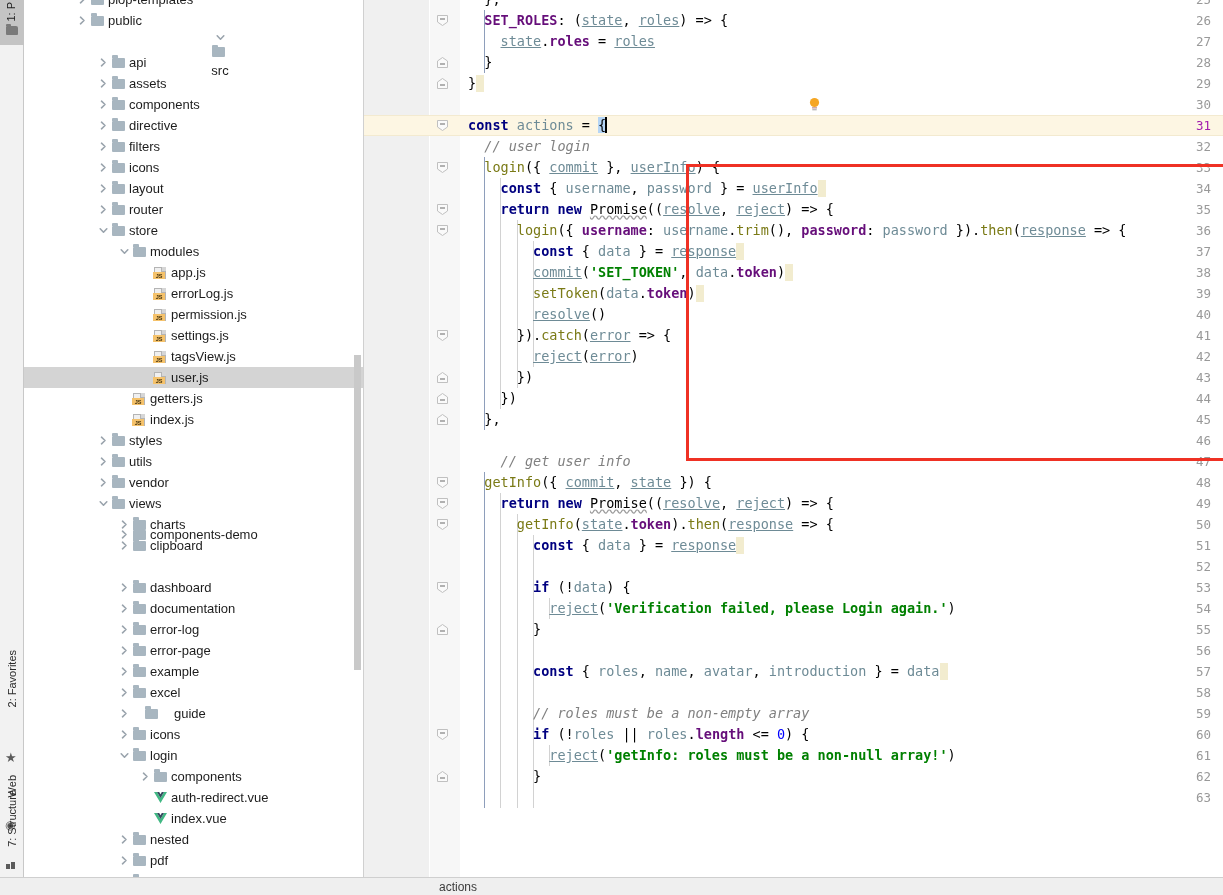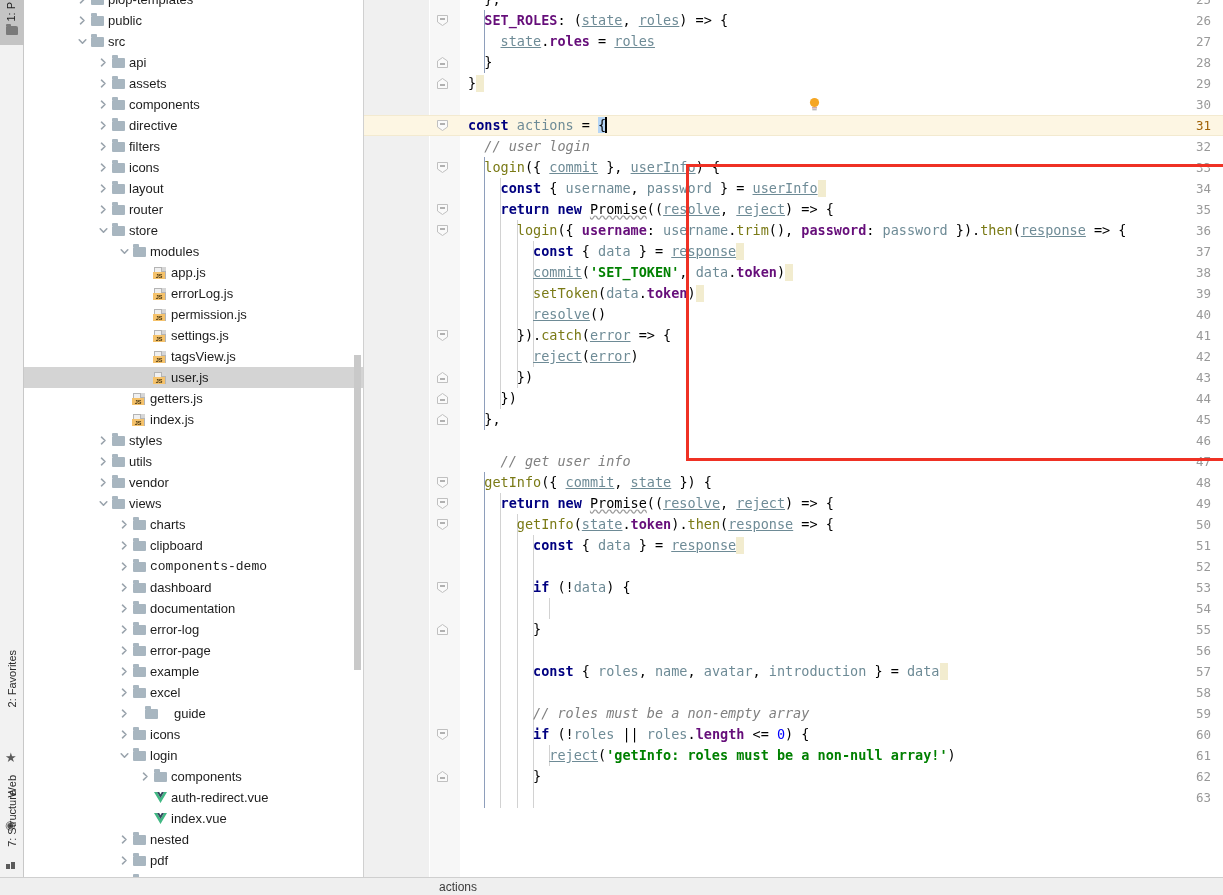--- a/index.html
+++ b/index.html
@@ -140,21 +140,21 @@
   }
   .codearea {
     position:absolute; left:96px; top:0; right:0; height:877px;
     background:#ffffff;
   }
   .lineno {
     position:absolute; right:12px; width:54px; text-align:right;
     font-family:"DejaVu Sans Mono", monospace; font-size:12.5px;
     color:#999999; height:21px; line-height:21px;
   }
-  .lineno.cur { color:#a16207; }
+  .lineno.cur { color:#a21caf; }
   .hl-line {
     position:absolute; left:0; width:1223px; height:21px;
     background:#fdf6e3; border-top:1px solid #f3ead0; border-bottom:1px solid #f3ead0;
   }
   .fold {
     position:absolute; left:8px; width:13px; height:13px;
   }
   .fold svg { display:block; }
   .bulb {
     position:absolute; width:13px; height:15px;
@@ -250,21 +250,21 @@
             <span class="twisty">
               <svg width="9" height="9" viewBox="0 0 9 9">
                 <path d="M2.5 1.2 L6 4.5 L2.5 7.8" fill="none" stroke="#9aa4ad" stroke-width="1.6" stroke-linecap="round" stroke-linejoin="round"></path>
               </svg>
             </span>
             <span class="folder-ico">
               <span class="f"></span>
             </span>
             <span class="tree-label">public</span>
           </div>
-          <div class="tree-row" style="position: absolute; top: 31px; left: 0px; width: 340px; padding-left: 52px;">
+          <div class="tree-row" style="position: absolute; top: 31px; left: 0px; width: 340px; padding-left: 52px; flex-direction: column;">
             <span class="twisty">
               <svg width="9" height="9" viewBox="0 0 9 9">
                 <path d="M1.2 2.8 L4.5 6.2 L7.8 2.8" fill="none" stroke="#9aa4ad" stroke-width="1.6" stroke-linecap="round" stroke-linejoin="round"></path>
               </svg>
             </span>
             <span class="folder-ico">
               <span class="f"></span>
             </span>
             <span class="tree-label">src</span>
           </div>
@@ -509,21 +509,21 @@
             <span class="twisty">
               <svg width="9" height="9" viewBox="0 0 9 9">
                 <path d="M2.5 1.2 L6 4.5 L2.5 7.8" fill="none" stroke="#9aa4ad" stroke-width="1.6" stroke-linecap="round" stroke-linejoin="round"></path>
               </svg>
             </span>
             <span class="folder-ico">
               <span class="f"></span>
             </span>
             <span class="tree-label">clipboard</span>
           </div>
-          <div class="tree-row" style="position: absolute; top: 556px; left: 0px; width: 340px; padding-left: 94px; font-family: Liberation Mono, monospace;">
+          <div class="tree-row" style="position: absolute; top: 524px; left: 0px; width: 340px; padding-left: 94px;">
             <span class="twisty">
               <svg width="9" height="9" viewBox="0 0 9 9">
                 <path d="M2.5 1.2 L6 4.5 L2.5 7.8" fill="none" stroke="#9aa4ad" stroke-width="1.6" stroke-linecap="round" stroke-linejoin="round"></path>
               </svg>
             </span>
             <span class="folder-ico">
               <span class="f"></span>
             </span>
             <span class="tree-label">components-demo</span>
           </div>
@@ -854,20 +854,21 @@
           <div class="code-line" style="top: 556px; left: 104px;"></div>
           <div class="lineno" style="top: 577px;">53</div>
           <div class="fold" style="top: 581px; left: 72px;">
             <svg width="13" height="13" viewBox="0 0 13 13">
               <path d="M1.5 1.5 H11.5 V8 L6.5 11.5 L1.5 8 Z" fill="#fafafa" stroke="#c0c0c0" stroke-width="1"></path>
               <path d="M4 5 H9" stroke="#808080" stroke-width="1.2"></path>
             </svg>
           </div>
           <div class="code-line" style="top: 577px; left: 104px;"><span class="pn">        </span><span class="kw">if</span><span class="pn"> (!</span><span class="id">data</span><span class="pn">) {</span></div>
           <div class="lineno" style="top: 598px;">54</div>
+          <div class="code-line" style="top: 598px; left: 104px;"><span class="pn">          </span><span class="idu">reject</span><span class="pn">(</span><span class="str">'Verification failed, please Login again.'</span><span class="pn">)</span></div>
           <div class="lineno" style="top: 619px;">55</div>
           <div class="fold" style="top: 623px; left: 72px;">
             <svg width="13" height="13" viewBox="0 0 13 13">
               <path d="M1.5 11.5 H11.5 V5 L6.5 1.5 L1.5 5 Z" fill="#fafafa" stroke="#c0c0c0" stroke-width="1"></path>
               <path d="M4 8 H9" stroke="#808080" stroke-width="1.2"></path>
             </svg>
           </div>
           <div class="code-line" style="top: 619px; left: 104px;"><span class="pn">        }</span></div>
           <div class="lineno" style="top: 640px;">56</div>
           <div class="code-line" style="top: 640px; left: 104px;"></div>

